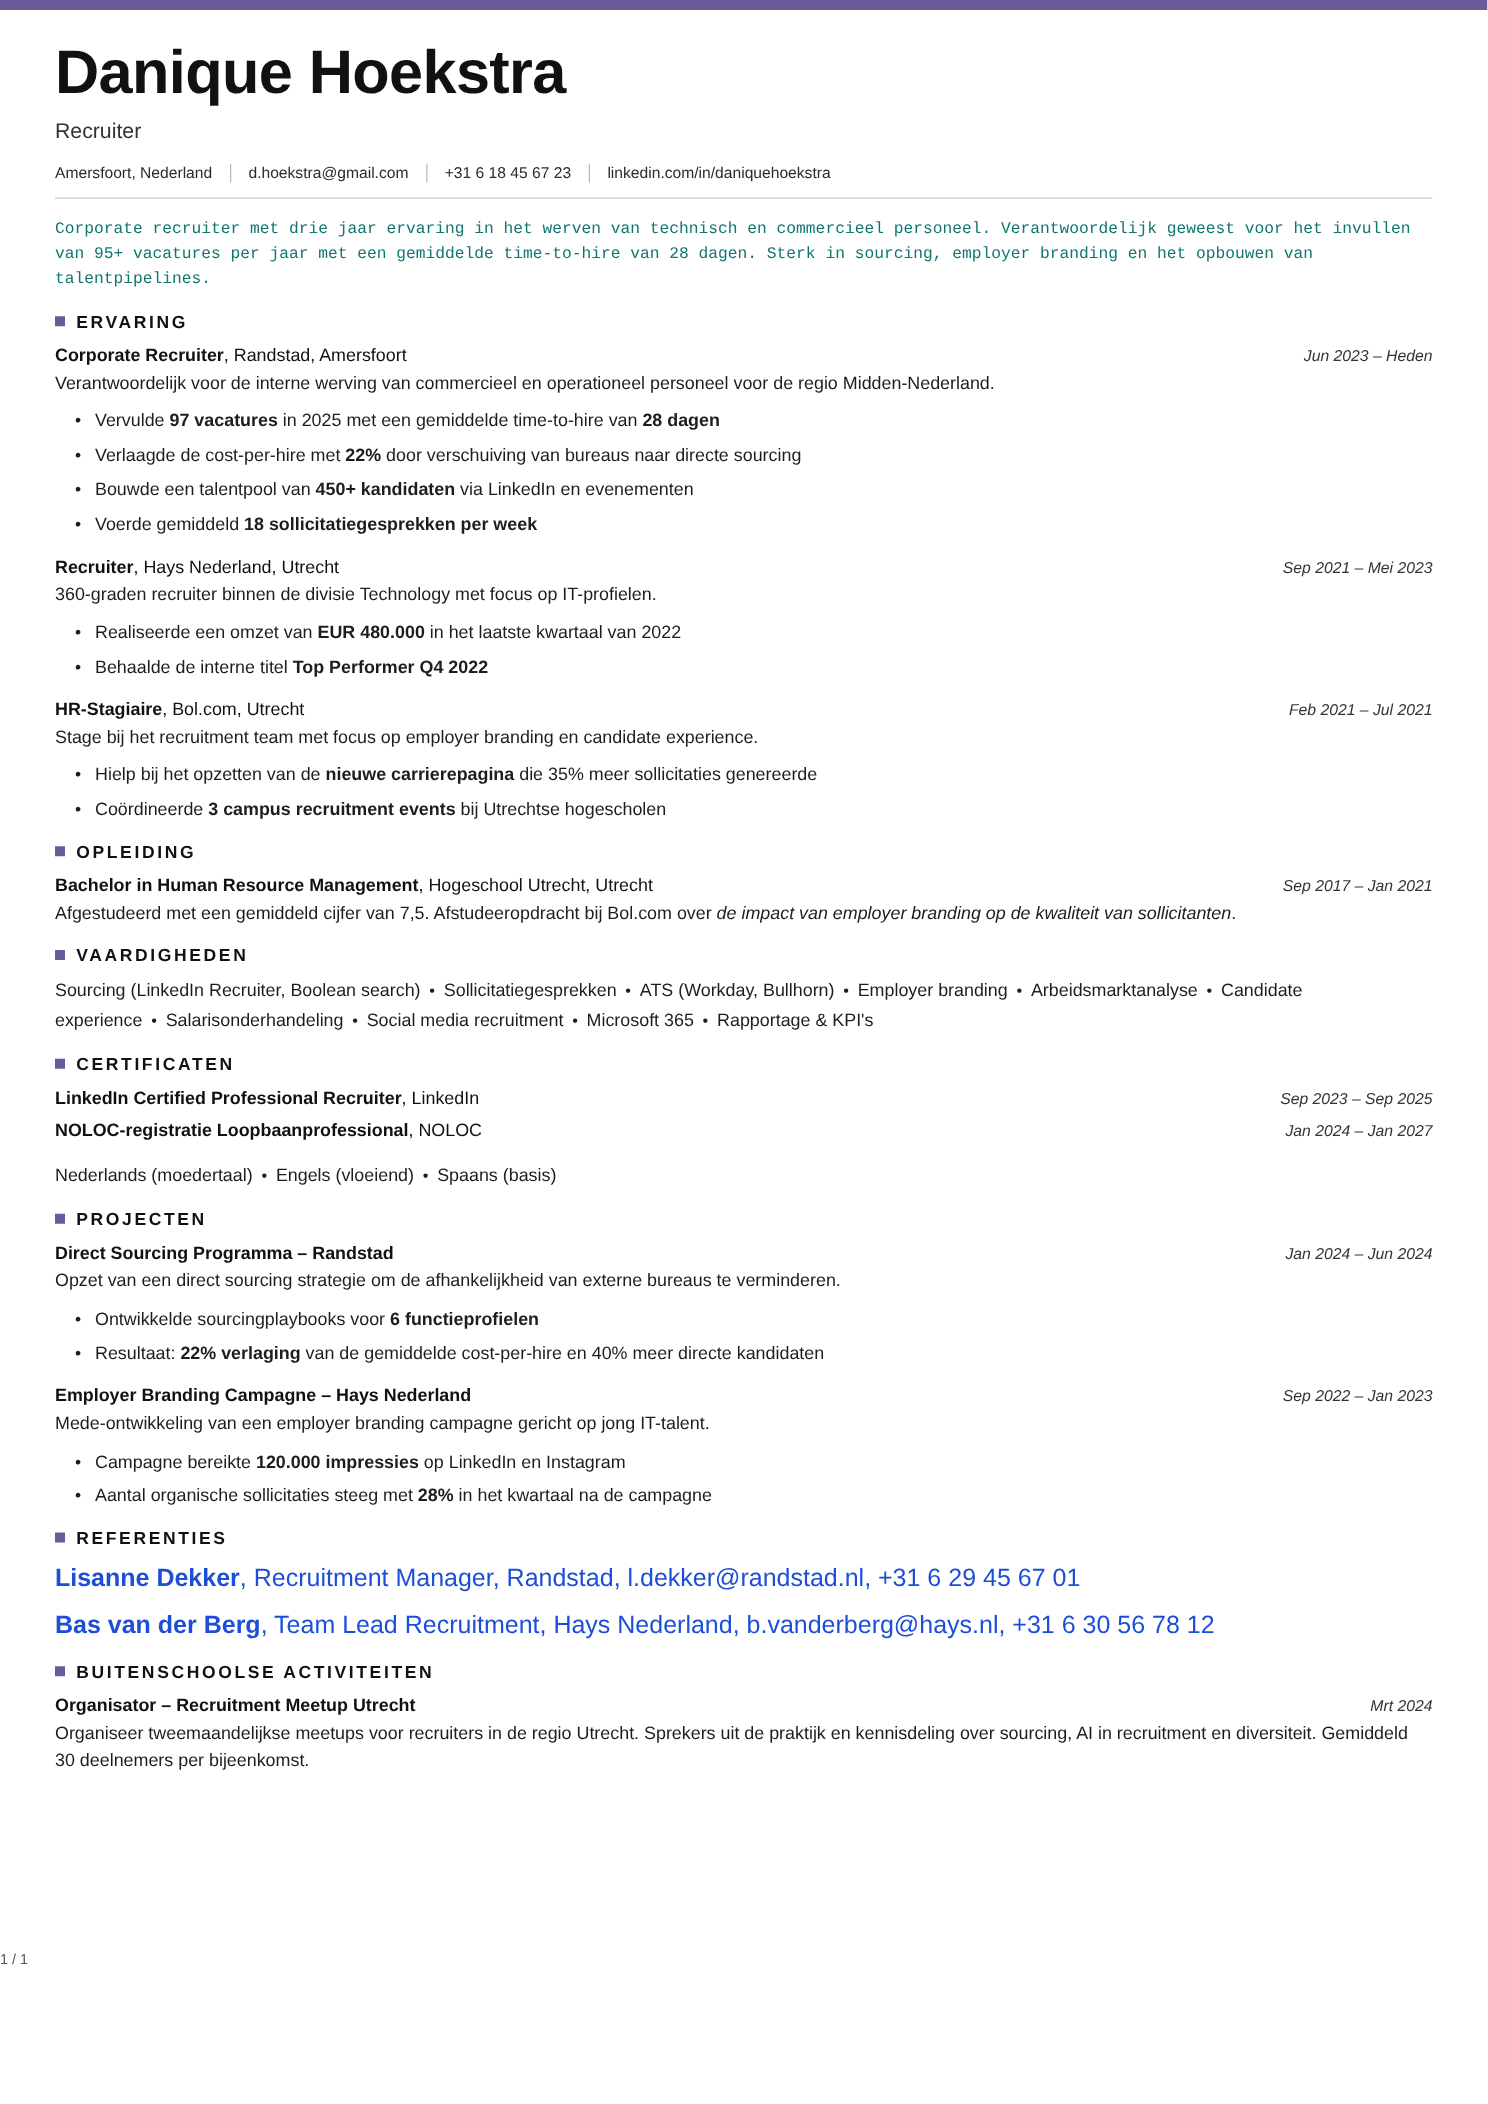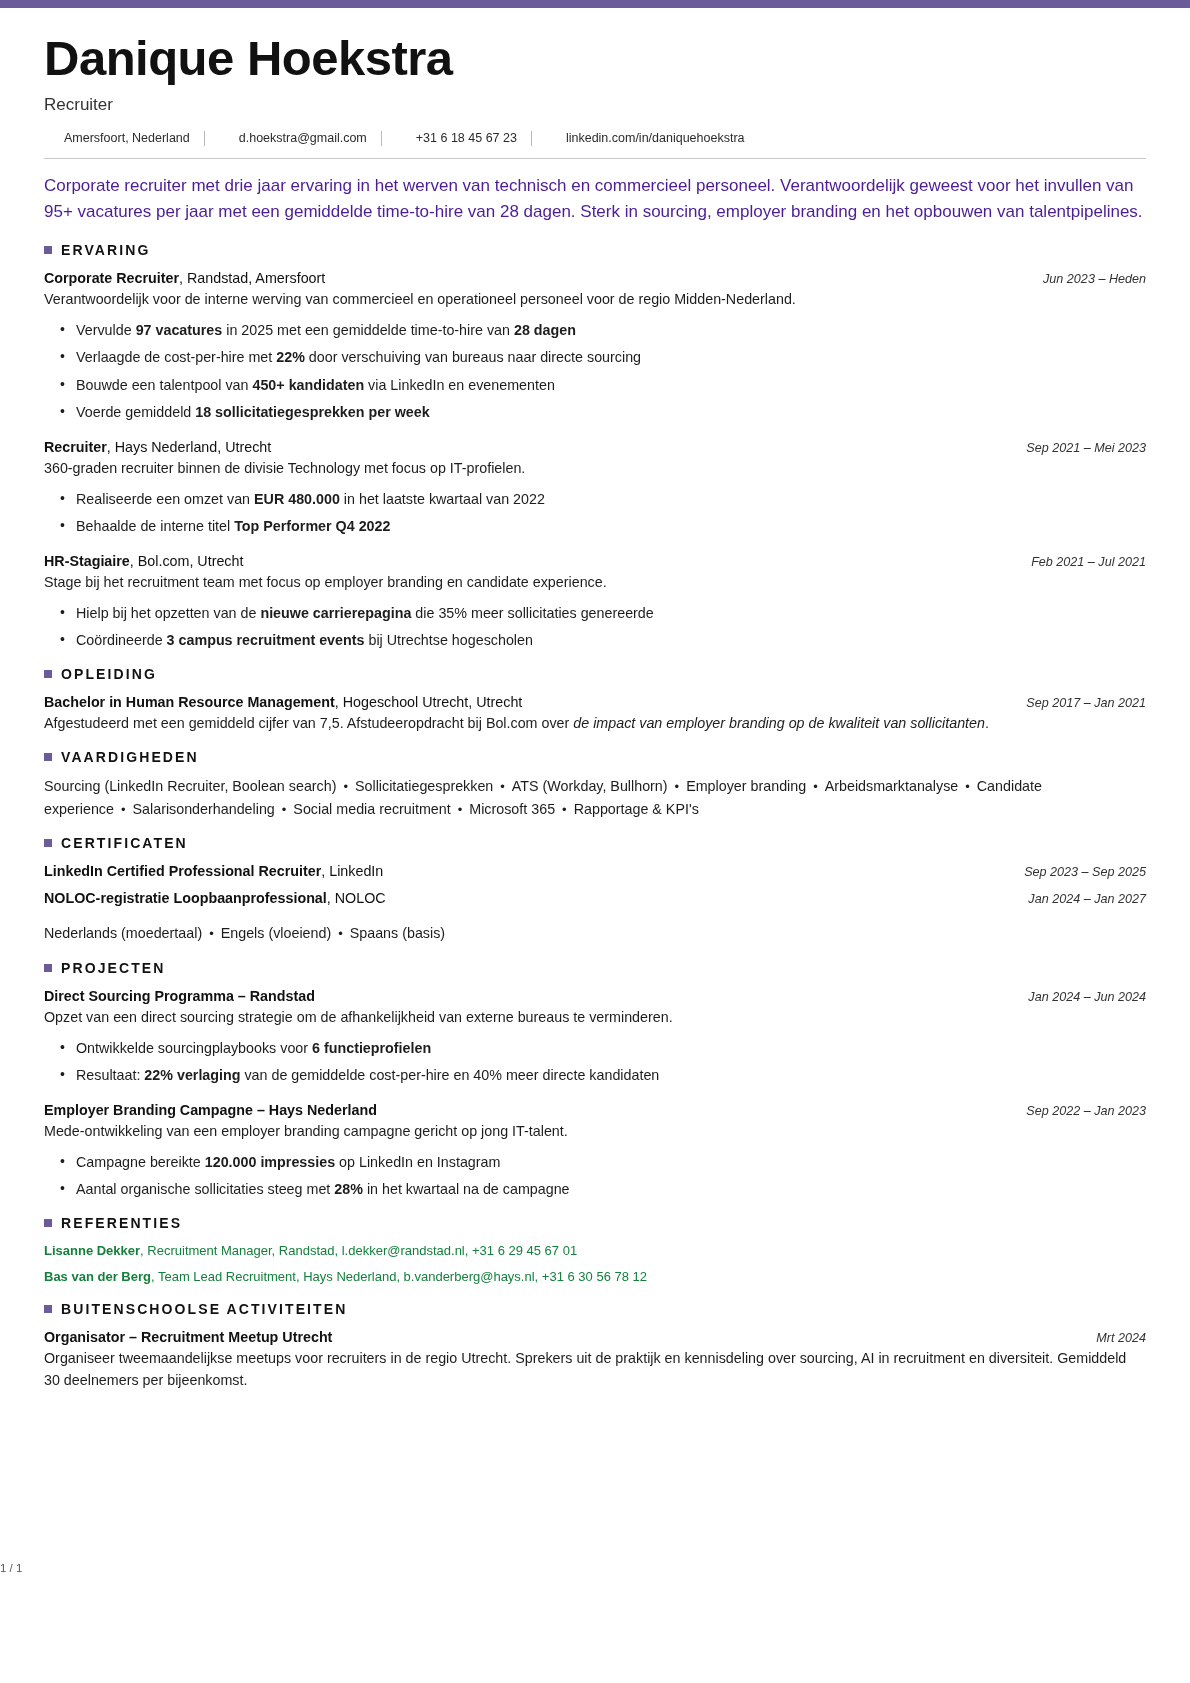--- a/index.html
+++ b/index.html
@@ -37,38 +37,39 @@
     font-weight: normal;
   }
   .contact-row {
     margin-top: 16px;
     display: flex;
     align-items: center;
     font-size: 12.5px;
     color: #2b2b2b;
     flex-wrap: wrap;
   }
-  .contact-item { white-space: nowrap; margin-left: 20px; }
+  .contact-item { white-space: nowrap; }
   .contact-sep {
     display: inline-block;
     width: 1px;
     height: 15px;
     background: #b9b9b9;
     margin: 0 14px;
   }
   .hrule {
     border: none;
     border-top: 1px solid #c9c9c9;
     margin: 12px 0 14px 0;
   }
   .summary {
-    font-size: 17px;
+    font-size: 13px;
     line-height: 1.55;
-    color: #4c1d95;
+    color: #0f766e;
     margin-bottom: 16px;
+    font-family: Liberation Mono, monospace;
   }
   .section { margin-top: 14px; }
   .section-head {
     display: flex;
     align-items: center;
     gap: 9px;
     margin-bottom: 10px;
   }
   .sq {
     width: 8px;
@@ -140,23 +141,23 @@
   }
   .dot-sep { margin: 0 7px; font-size: 13px; }
   .cert-row {
     display: flex;
     justify-content: space-between;
     align-items: baseline;
     gap: 18px;
     margin-bottom: 6px;
   }
   .ref-row {
-    font-size: 13px;
+    font-size: 20px;
     line-height: 1.5;
-    color: #15803d;
+    color: #1d4ed8;
     margin-bottom: 7px;
   }
   .footer {
     position: absolute;
     left: 0;
     right: 0;
     bottom: 34px;
     text-align: left;
     font-size: 11.5px;
     color: #555555;

